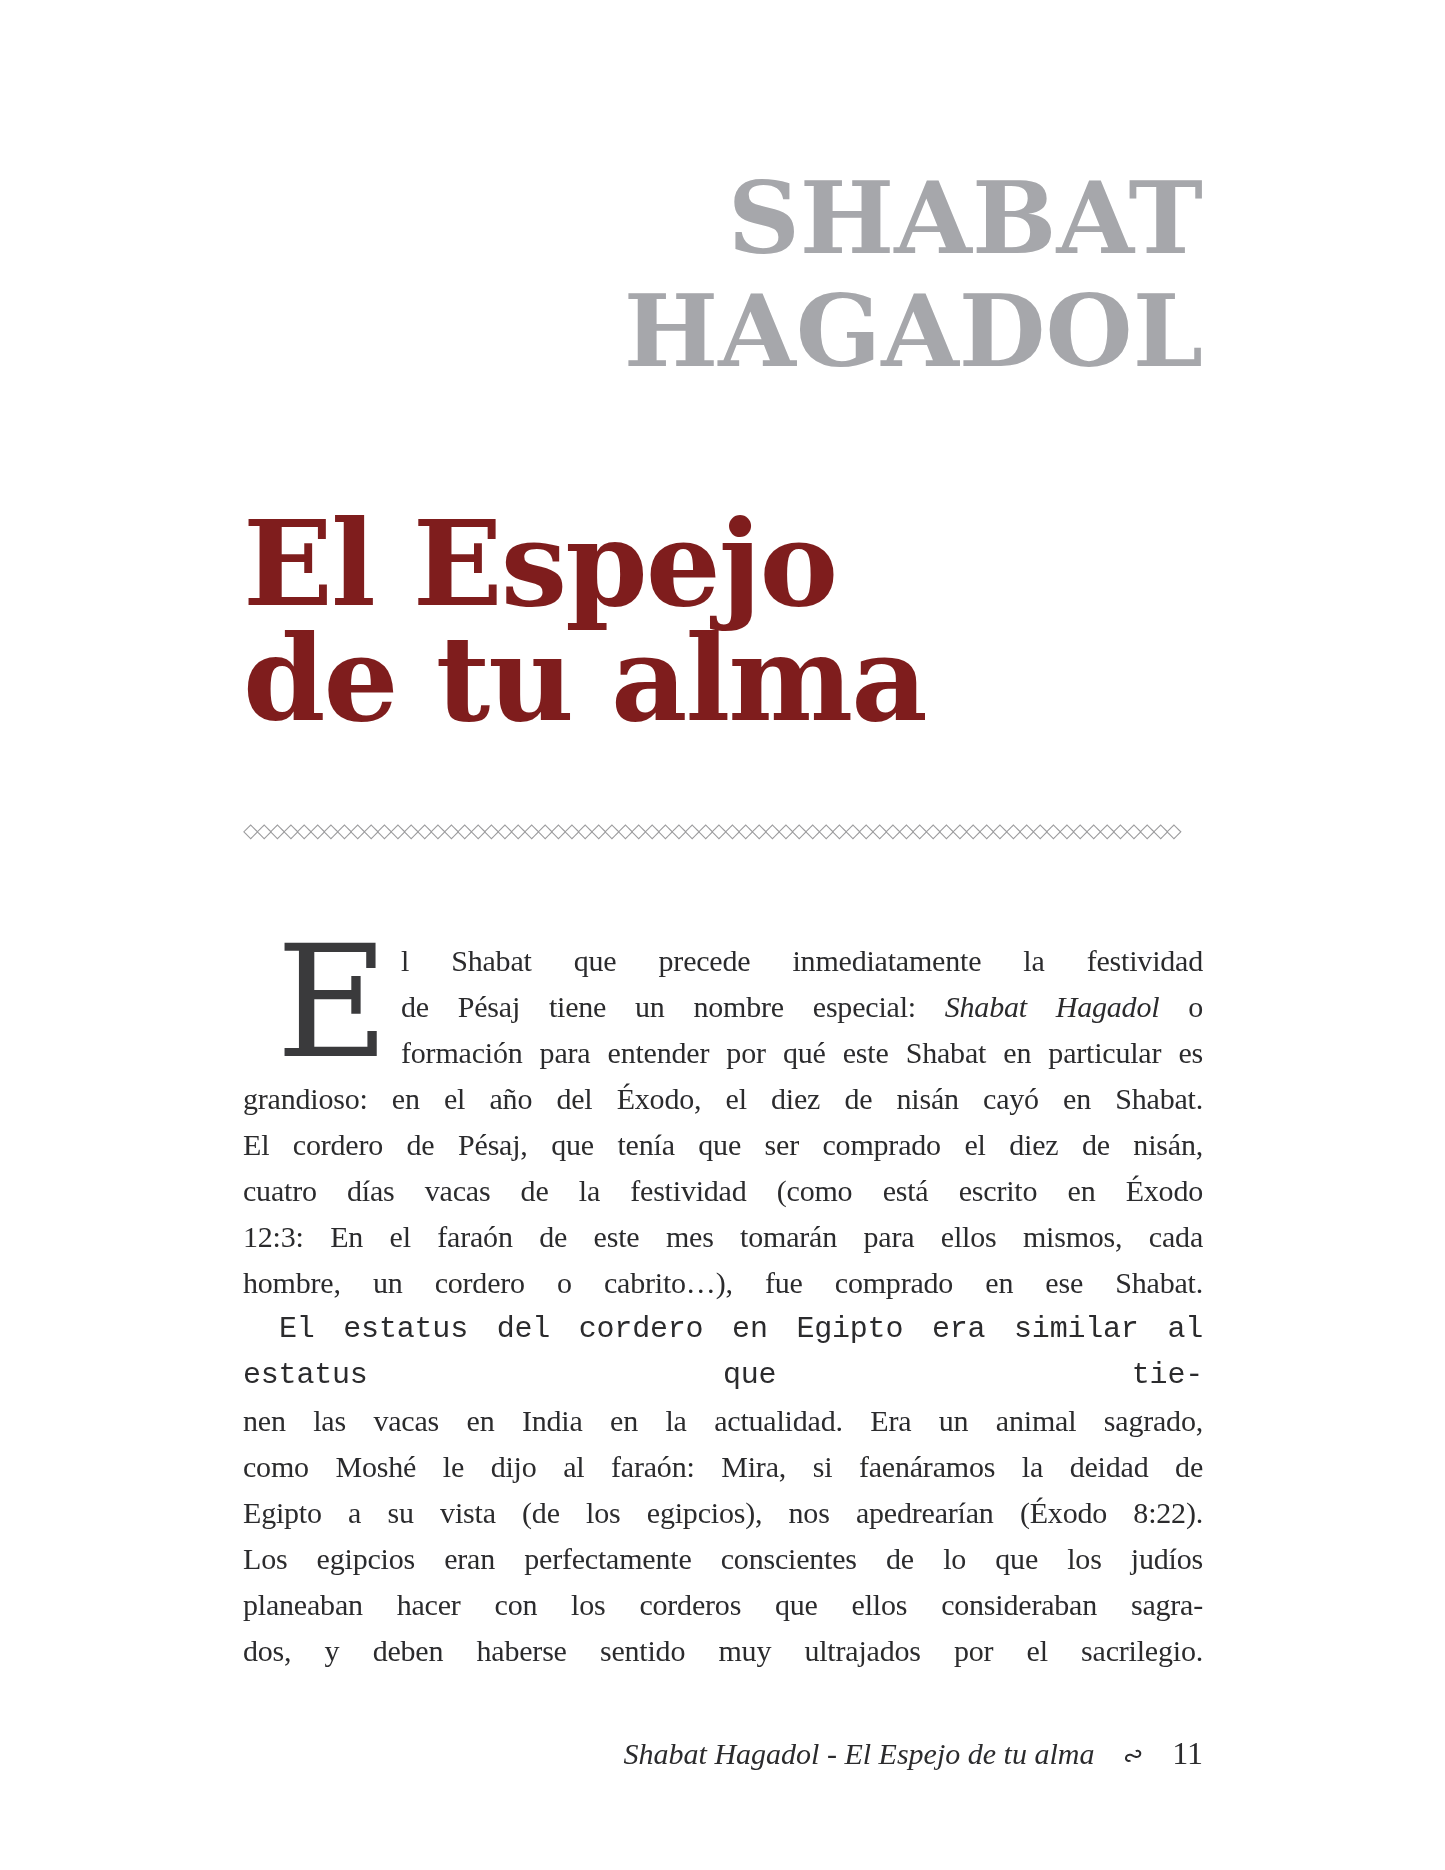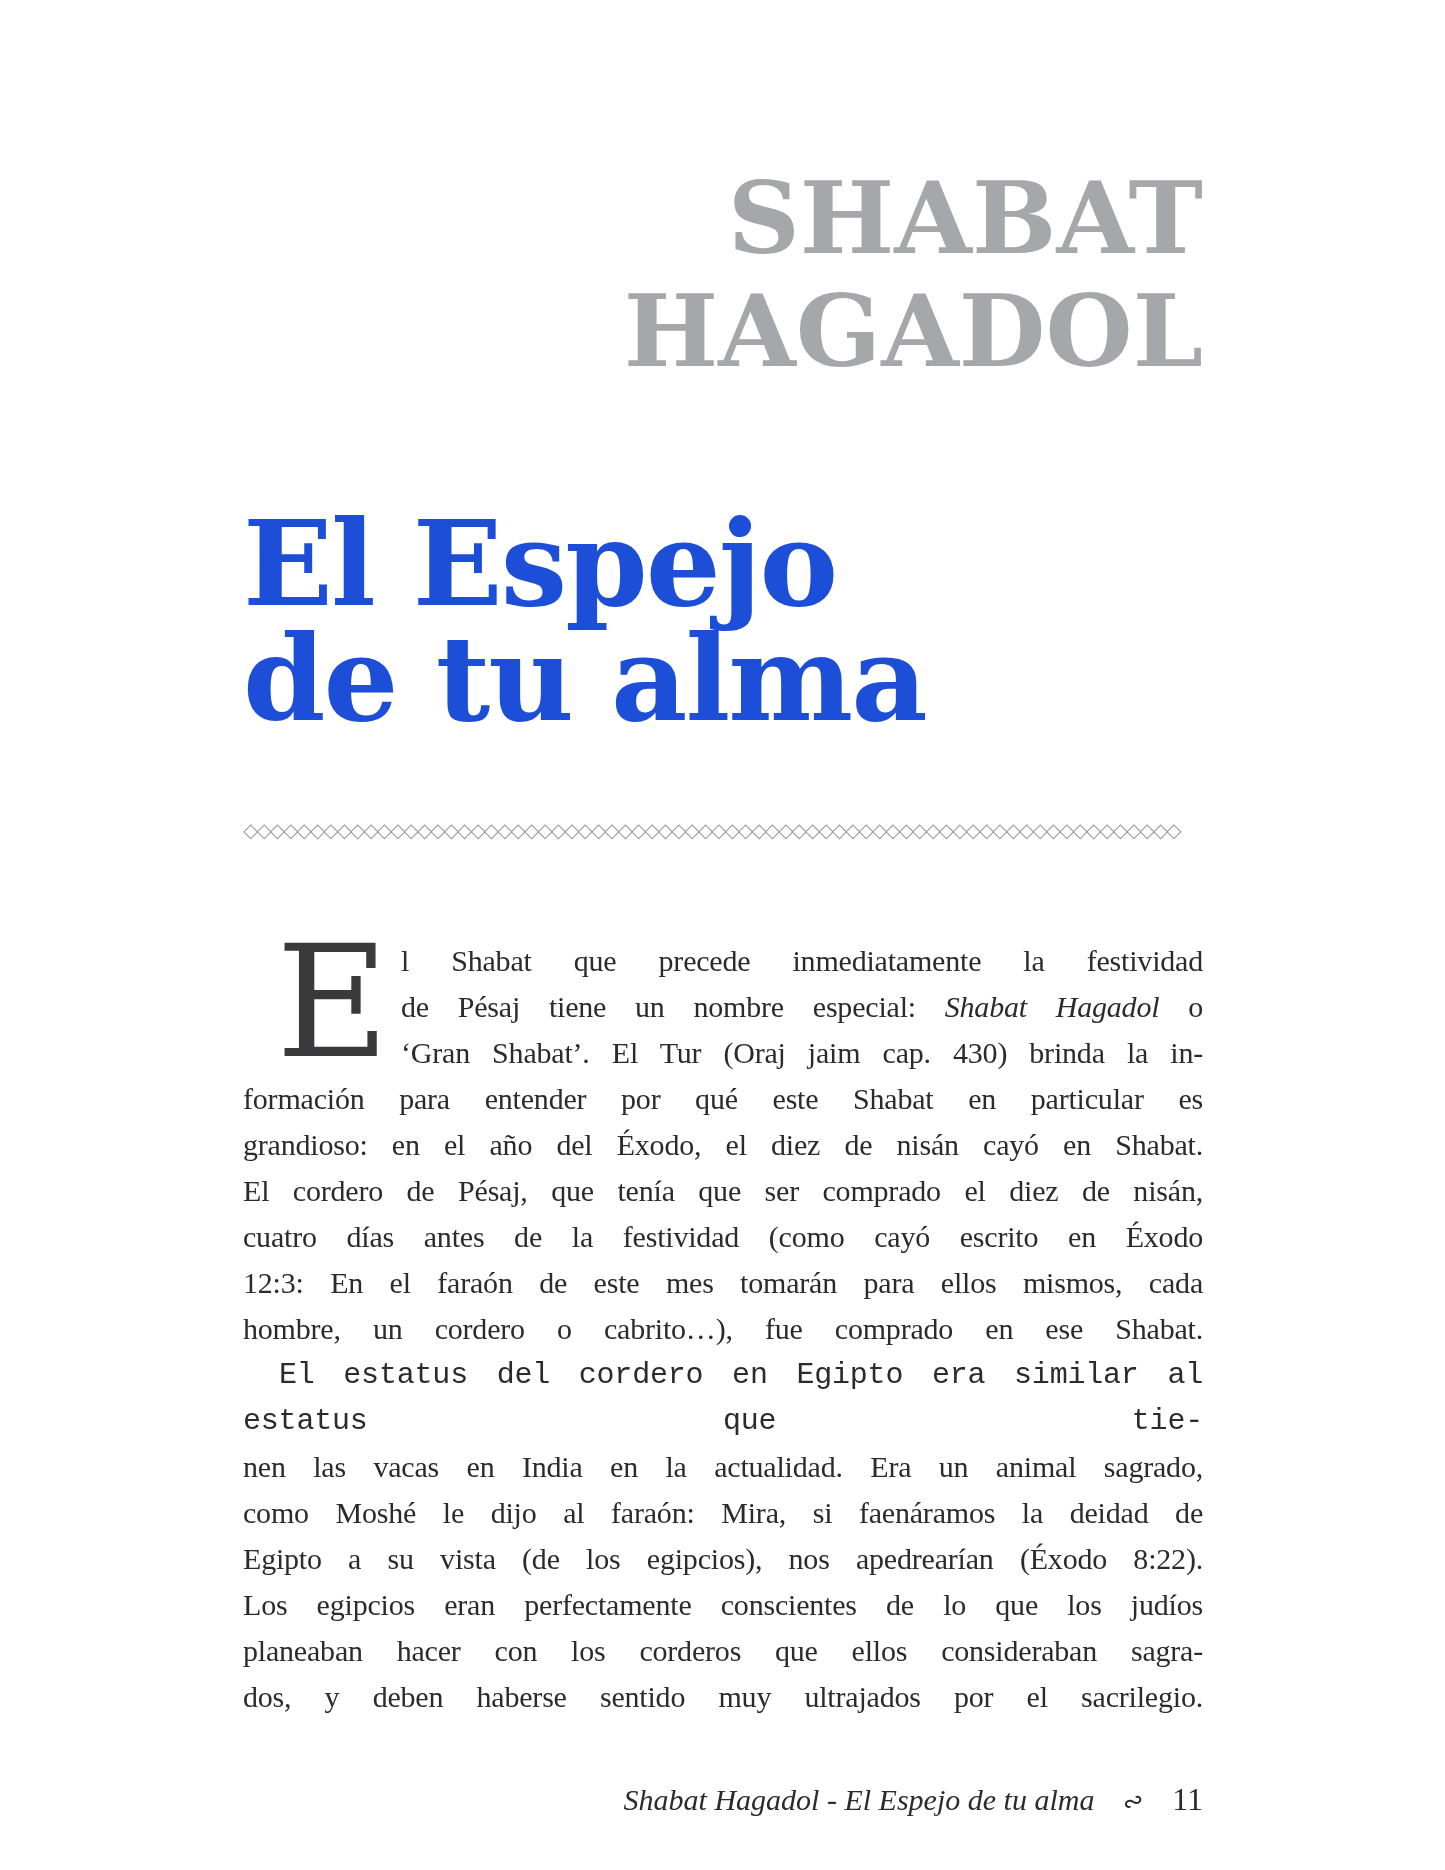--- a/index.html
+++ b/index.html
@@ -22,21 +22,21 @@
     letter-spacing:0;
     color:#a6a7ab;
   }
   .title{
     margin:118px 0 0 0;
     font-family:"DejaVu Serif",serif;
     font-weight:700;
     font-size:118px;
     line-height:115px;
     letter-spacing:-2px;
-    color:#1d4ed8;
+    color:#7f1d1d;
   }
   .divider{
     margin-top:84px;
     height:20px;
     line-height:20px;
     font-family:"DejaVu Sans",sans-serif;
     font-size:20px;
     letter-spacing:-2px;
     color:#9b9b9d;
     white-space:nowrap;
@@ -101,25 +101,24 @@
     <div>de tu alma</div>
   </h1>
 
   <div class="divider">◇◇◇◇◇◇◇◇◇◇◇◇◇◇◇◇◇◇◇◇◇◇◇◇◇◇◇◇◇◇◇◇◇◇◇◇◇◇◇◇◇◇◇◇◇◇◇◇◇◇◇◇◇◇◇◇◇◇◇◇◇◇◇◇◇◇◇◇◇◇</div>
 
   <div class="article">
     <span class="dropcap">E</span>
 
     <div class="line">l Shabat que precede inmediatamente la festividad</div>
     <div class="line"><span>de Pésaj tiene un nombre especial: </span><i>Shabat Hagadol</i><span> o</span></div>
-    <div class="line">‘Gran Shabat’. El Tur (Oraj jaim cap. 430) brinda la in-</div>
     <div class="line">formación para entender por qué este Shabat en particular es</div>
     <div class="line">grandioso: en el año del Éxodo, el diez de nisán cayó en Shabat.</div>
     <div class="line">El cordero de Pésaj, que tenía que ser comprado el diez de nisán,</div>
-    <div class="line">cuatro días antes de la festividad (como cayó escrito en Éxodo</div>
+    <div class="line">cuatro días vacas de la festividad (como está escrito en Éxodo</div>
     <div class="line">12:3: En el faraón de este mes tomarán para ellos mismos, cada</div>
     <div class="line">hombre, un cordero o cabrito…), fue comprado en ese Shabat.</div>
 
     <div class="line indent">El estatus del cordero en Egipto era similar al estatus que tie-</div>
     <div class="line">nen las vacas en India en la actualidad. Era un animal sagrado,</div>
     <div class="line">como Moshé le dijo al faraón: Mira, si faenáramos la deidad de</div>
     <div class="line">Egipto a su vista (de los egipcios), nos apedrearían (Éxodo 8:22).</div>
     <div class="line">Los egipcios eran perfectamente conscientes de lo que los judíos</div>
     <div class="line">planeaban hacer con los corderos que ellos consideraban sagra-</div>
     <div class="line">dos, y deben haberse sentido muy ultrajados por el sacrilegio.</div>

